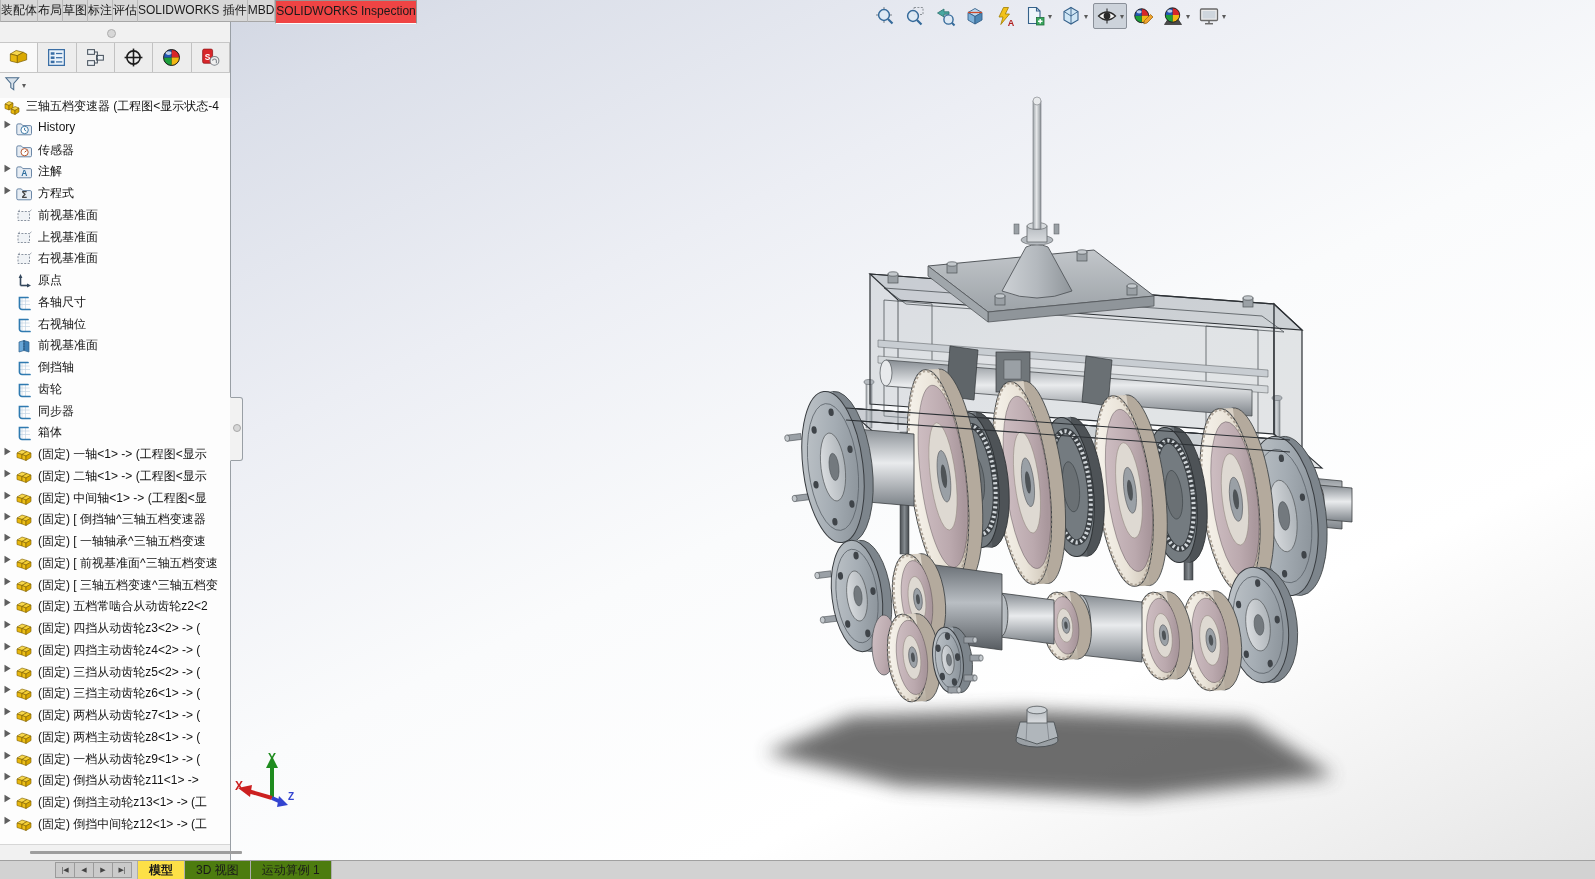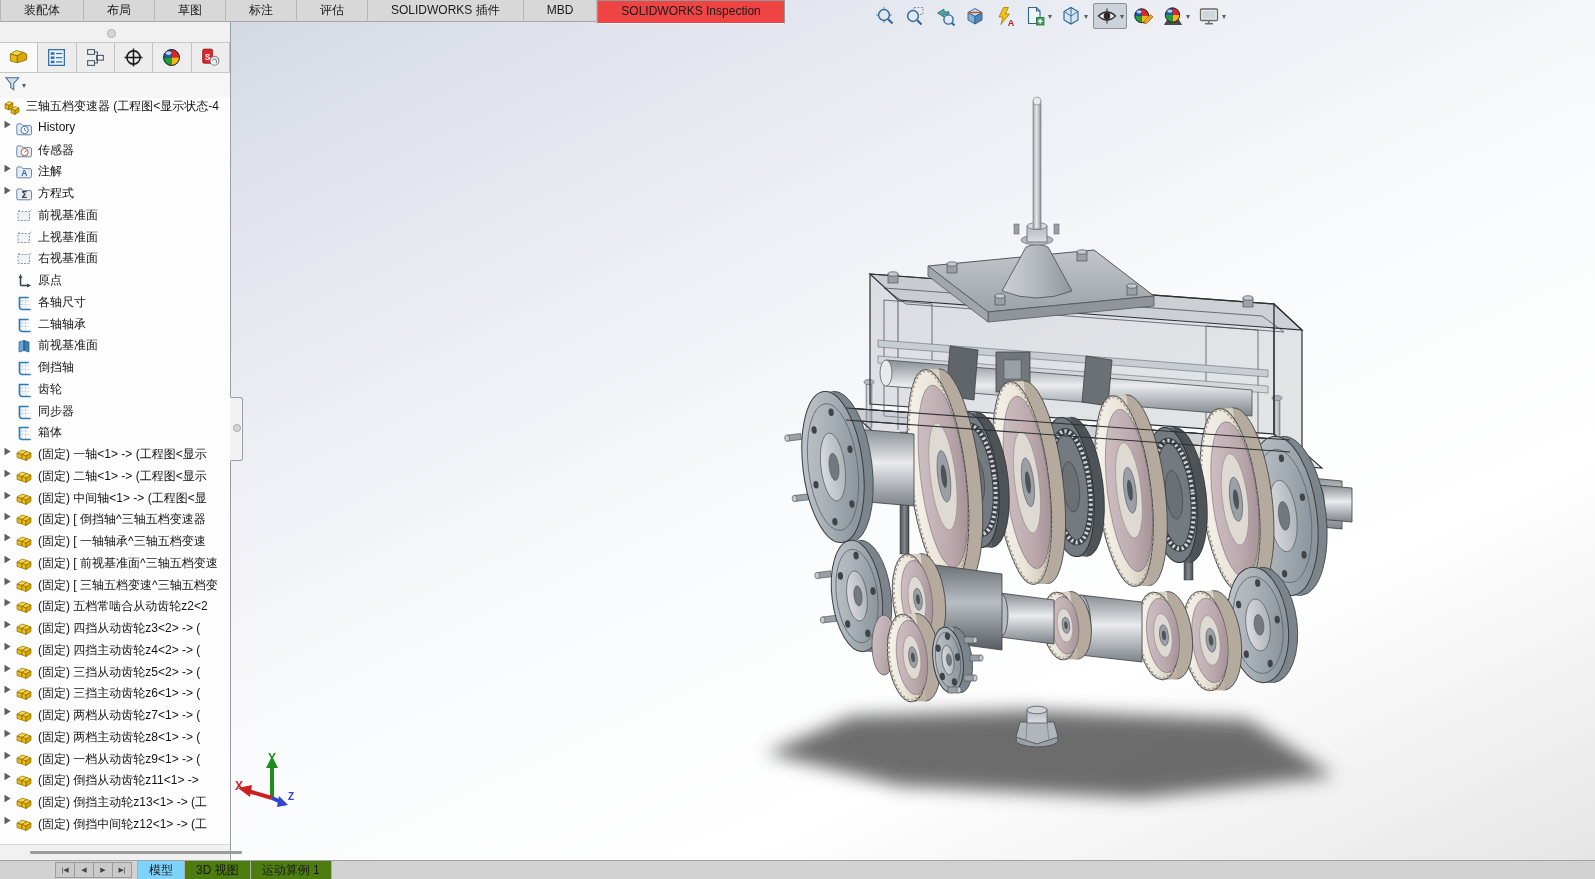--- a/index.html
+++ b/index.html
@@ -1,21 +1,21 @@
 <!DOCTYPE html>
 <html><head>
 <meta charset="utf-8">
 <style>
   html,body{margin:0;padding:0;}
   body{width:1595px;height:879px;position:relative;overflow:hidden;
        font-family:"Liberation Sans","DejaVu Sans",sans-serif;
        background:linear-gradient(155deg,#c9cfdc 0%,#dbdfe9 14%,#eceef4 34%,#fafbfc 54%,#ffffff 74%,#ededed 92%,#e4e4e4 100%);}
   
   .ribbon{position:absolute;top:0;left:0;height:22px;display:flex;z-index:30;}
-  .rtab{height:21px;line-height:21px;padding:0 23px;font-size:12px;color:#1a1a1a;
+  .rtab{height:21px;line-height:21px;padding:0 0;font-size:12px;color:#1a1a1a;
         background:#d8d8d8;border-right:1px solid #b9b9b9;border-bottom:1px solid #a6a6a6;cursor:default;}
   .rtab:first-child{border-left:1px solid #b9b9b9;}
   .rtab.active{background:#ef4444;border:1px solid #979797;border-bottom:1px solid #fdfdfd;height:22px;}
   
   .hud{position:absolute;left:870px;top:3px;display:flex;align-items:center;z-index:40;}
   .hudbtn{display:flex;align-items:center;padding:1px 2px;margin:0 1px;border:1px solid transparent;border-radius:2px;}
   .hudbtn.pressed{background:#cdd3db;border:1px solid #8a9099;}
   .hudbtn .hicon{width:22px;height:22px;display:block;}
   .hudbtn .hicon svg{width:22px;height:22px;display:block;}
   .drop{font-size:8px;color:#5a5a5a;margin-left:2px;}
@@ -46,21 +46,21 @@
                      background:#d7d7d7;border:1px solid #a8a8a8;}
   
   .bottombar{position:absolute;left:0;bottom:0;width:1595px;height:18px;background:#d2d2d2;
              border-top:1px solid #a0a0a0;display:flex;align-items:stretch;z-index:30;font-size:12px;}
   .nav{display:flex;margin-left:55px;align-items:center;}
   .navbtn{width:18px;height:14px;background:#cacaca;border:1px solid #9b9b9b;font-size:7px;line-height:13px;
           text-align:center;color:#444;margin-right:-1px;}
   .btabs{display:flex;margin-left:6px;}
   .btab{height:18px;line-height:18px;padding:0 11px;color:#1a1a1a;border-right:1px solid #adadad;background:#4d7c0f;}
   .btab:first-child{border-left:1px solid #adadad;}
-  .btab.active{background:#7dd3fc;}
+  .btab.active{background:#fde047;font-weight:bold;}
   
   .model{position:absolute;left:231px;top:0;width:1364px;height:879px;z-index:5;}
 </style>
 </head>
 <body>
 
 <svg class="model" viewBox="231 0 1364 879" xmlns="http://www.w3.org/2000/svg">
   <defs>
     <linearGradient id="gMetal" x1="0" y1="0" x2="0" y2="1">
         <stop offset="0" stop-color="#878d93"></stop>
@@ -743,21 +743,21 @@
           <svg viewBox="0 0 18 18">
             <g stroke="#c3d4e2" stroke-width="0.7">
               <line x1="7" y1="4" x2="7" y2="15"></line>
               <line x1="10.5" y1="4" x2="10.5" y2="15.5"></line>
               <line x1="4.5" y1="7" x2="14.5" y2="7"></line>
               <line x1="4.5" y1="10.5" x2="15" y2="10.5"></line>
             </g>
             <path d="M13 3.5 H4.5 V13 a2.5 2.5 0 0 0 2.5 2.5 H15" fill="none" stroke="#2f7ab0" stroke-width="1.7" stroke-linecap="round"></path>
           </svg>
         </span>
-        <span class="tlabel">二轴轴承</span>
+        <span class="tlabel">右视轴位</span>
       </div>
       <div class="trow">
         <span class="arrow"></span>
         <span class="ticon">
           <svg viewBox="0 0 18 18">
             <path d="M4 5 L9 3.5 L9 13.5 L4 15 Z" fill="#6aa7d8" stroke="#2d5f8a" stroke-width="0.7"></path>
             <path d="M9 3.5 L14 5 L14 15 L9 13.5 Z" fill="#3f7fb5" stroke="#2d5f8a" stroke-width="0.7"></path>
             <line x1="9" y1="3.5" x2="9" y2="13.5" stroke="#244d70" stroke-width="0.9" stroke-dasharray="1.6 1"></line>
           </svg>
         </span>

